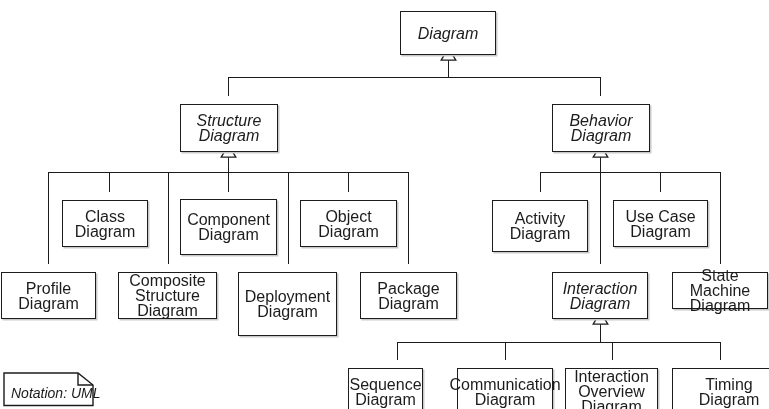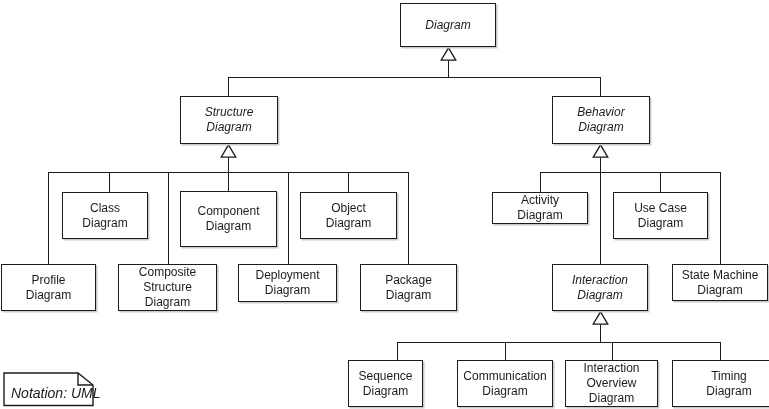--- a/index.html
+++ b/index.html
@@ -4,23 +4,24 @@
 <style>
   html,body { margin:0; padding:0; background:#ffffff; }
   .stage {
     position:relative; width:769px; height:409px; background:#ffffff;
     font-family:"Liberation Sans", sans-serif; overflow:hidden;
   }
   .node {
     position:absolute; box-sizing:border-box;
     border:1.5px solid #1c1c1c; background:#ffffff;
     display:flex; align-items:center; justify-content:center;
-    text-align:center; font-size:12px; line-height:15px; color:#1c1c1c;
+    text-align:center; font-size:16px; line-height:15px; color:#1c1c1c;
     white-space:pre-line;
     box-shadow:1.5px 1.5px 0 #c9c9c9;
+    margin-top:8px;
   }
   .abstract { font-style:italic; }
   .ln { position:absolute; background:#1c1c1c; }
   .tri { position:absolute; }
   .note-label {
     position:absolute; font-size:14px; font-style:italic; color:#1c1c1c;
     white-space:nowrap;
   }
 </style>
 </head>
@@ -73,31 +74,31 @@
 Diagram</div>
   <div class="node abstract" style="left:552px;top:96px;width:98px;height:48px">Behavior
 Diagram</div>
 
   <div class="node" style="left:62px;top:192px;width:86px;height:47px">Class
 Diagram</div>
   <div class="node" style="left:180px;top:191px;width:97px;height:56px">Component
 Diagram</div>
   <div class="node" style="left:300px;top:192px;width:97px;height:47px">Object
 Diagram</div>
-  <div class="node" style="left:492px;top:192px;width:96px;height:32px">Activity
+  <div class="node" style="left:492px;top:192px;width:96px;height:52px">Activity
 Diagram</div>
   <div class="node" style="left:613px;top:192px;width:95px;height:47px">Use Case
 Diagram</div>
 
   <div class="node" style="left:1px;top:264px;width:95px;height:47px">Profile
 Diagram</div>
   <div class="node" style="left:118px;top:264px;width:99px;height:47px">Composite
 Structure
 Diagram</div>
-  <div class="node" style="left:238px;top:264px;width:99px;height:38px">Deployment
+  <div class="node" style="left:238px;top:264px;width:99px;height:64px">Deployment
 Diagram</div>
   <div class="node" style="left:360px;top:264px;width:97px;height:47px">Package
 Diagram</div>
   <div class="node abstract" style="left:552px;top:264px;width:96px;height:47px">Interaction
 Diagram</div>
   <div class="node" style="left:672px;top:264px;width:96px;height:37px">State Machine
 Diagram</div>
 
   <div class="node" style="left:348px;top:360px;width:75px;height:47px">Sequence
 Diagram</div>

